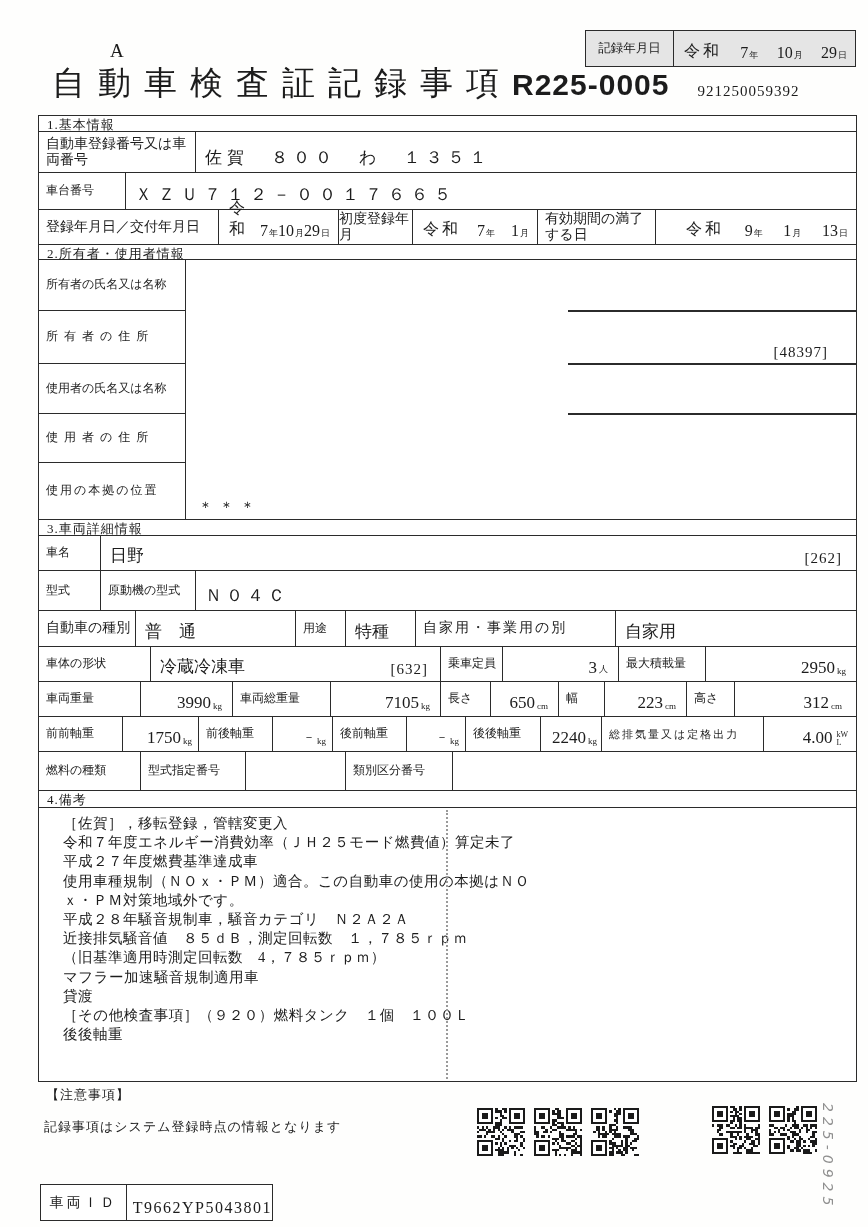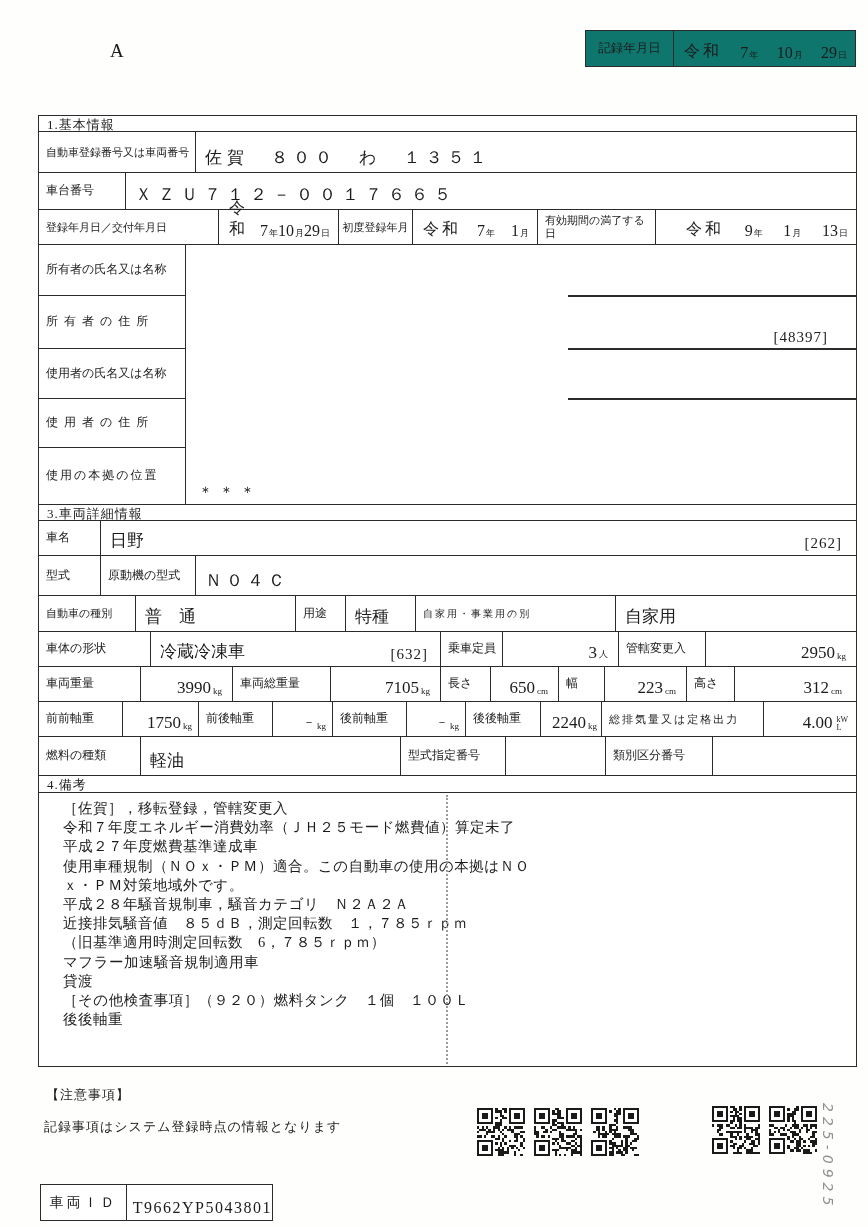--- a/index.html
+++ b/index.html
@@ -7,31 +7,31 @@
     position:relative;width:868px;height:1227px;margin:0 auto;
     background:#fefefd;color:#1c1c1c;overflow:hidden;
     font-family:"Liberation Serif","DejaVu Serif",serif;
   }
   
   .corner-a{position:absolute;left:110px;top:40px;font-size:19px;}
   .titleblock{position:absolute;left:52px;top:64px;display:flex;align-items:flex-end;white-space:nowrap;}
   .doc-title{font-size:33px;letter-spacing:13px;font-weight:500;line-height:1.2;}
   .doc-number{font-family:"Liberation Sans","DejaVu Sans",sans-serif;font-weight:700;font-size:30px;letter-spacing:1px;margin-left:0px;padding-bottom:2px;}
   .doc-serial{font-size:15px;letter-spacing:1px;margin-left:28px;padding-bottom:4px;}
-  .recbox{position:absolute;left:585px;top:30px;width:271px;height:37px;border:1.6px solid #2b2b2b;display:flex;box-sizing:border-box;background:#0f766e;}
+  .recbox{position:absolute;left:585px;top:30px;width:271px;height:37px;border:1.6px solid #2b2b2b;display:flex;box-sizing:border-box;background:#e5e5e5;}
   .recbox .rlabel{width:88px;border-right:1.6px solid #2b2b2b;font-size:12.5px;display:flex;align-items:center;justify-content:center;box-sizing:border-box;}
   
   .maintable{position:absolute;left:38px;top:115px;width:819px;border:1.6px solid #2b2b2b;box-sizing:border-box;background:#fff;}
   .trow{display:flex;box-sizing:border-box;border-bottom:1.6px solid #2b2b2b;position:relative;}
   .trow.nb{border-bottom:none;}
   .sechead{font-size:13px;line-height:15px;padding:1px 0 0 8px;letter-spacing:1px;}
   .cell{box-sizing:border-box;border-right:1.6px solid #2b2b2b;position:relative;display:flex;}
   .cell.last{border-right:none;}
   .lbl{font-size:12px;align-items:center;padding-left:7px;line-height:1.15;}
-  .lbl.small{font-size:11px;font-family:Liberation Serif, serif;}
+  .lbl.small{font-size:14px;font-family:Liberation Serif, serif;}
   .lbl.ctr{justify-content:center;padding-left:0;}
   .spread{letter-spacing:6px;}
   .spread2{letter-spacing:2px;}
   .val{font-size:17px;align-items:flex-end;padding:0 4px 3px 9px;}
   .num{justify-content:flex-end;padding-right:10px;}
   .unit{font-size:9px;margin-left:2px;padding-bottom:2px;}
   .dashval{font-size:12px;padding-bottom:2px;}
   .code{font-size:15px;letter-spacing:1px;}
   .ls3{letter-spacing:3px;} .ls4{letter-spacing:4px;} .ls5{letter-spacing:5px;} .ls6{letter-spacing:6px;}
   
@@ -76,20 +76,25 @@
   <div class="recbox">
     <div class="rlabel">記録年月日</div>
     <div class="cell last datecell" style="flex:1">
       <span class="era">令和</span>
       <span class="dgrp"><span class="dnum">7</span><span class="dunit">年</span></span>
       <span class="dgrp"><span class="dnum">10</span><span class="dunit">月</span></span>
       <span class="dgrp"><span class="dnum">29</span><span class="dunit">日</span></span>
     </div>
   </div>
 
+  <div class="titleblock">
+    <span class="doc-title">自動車検査証記録事項</span>
+    <span class="doc-number">R225-0005</span>
+    <span class="doc-serial">921250059392</span>
+  </div>
 
   <div class="maintable">
 
     <div class="trow sechead" style="height:16px">1.基本情報</div>
 
     <div class="trow" style="height:41px">
       <div class="cell lbl small" style="width:157px">自動車登録番号又は車両番号</div>
       <div class="cell last val ls5" style="flex:1">佐賀　８００　わ　１３５１</div>
     </div>
 
@@ -114,20 +119,21 @@
       </div>
       <div class="cell lbl small" style="width:118px">有効期間の満了する日</div>
       <div class="cell last datecell" style="flex:1;padding-left:30px">
         <span class="era">令和</span>
         <span class="dgrp"><span class="dnum">9</span><span class="dunit">年</span></span>
         <span class="dgrp"><span class="dnum">1</span><span class="dunit">月</span></span>
         <span class="dgrp"><span class="dnum">13</span><span class="dunit">日</span></span>
       </div>
     </div>
 
+    <div class="trow sechead" style="height:15px">2.所有者・使用者情報</div>
 
     <div class="trow nb" style="height:51px">
       <div class="cell lbl olbl" style="width:147px">所有者の氏名又は名称</div>
       <div class="cell last ovalue">
           <div class="pline" style="width:43%"></div>
         </div>
     </div>
 
     <div class="trow nb" style="height:53px">
       <div class="cell lbl olbl spread" style="width:147px">所有者の住所</div>
@@ -169,36 +175,36 @@
       <div class="cell lbl" style="width:62px">型式</div>
       <div class="cell lbl" style="width:95px">原動機の型式</div>
       <div class="cell last val ls4" style="flex:1">Ｎ０４Ｃ</div>
     </div>
 
     <div class="trow" style="height:36px">
       <div class="cell lbl small" style="width:97px">自動車の種別</div>
       <div class="cell val" style="width:160px">普　通</div>
       <div class="cell lbl" style="width:50px">用途</div>
       <div class="cell val" style="width:70px">特種</div>
-      <div class="cell lbl spread2" style="width:200px;font-size:10px">自家用・事業用の別</div>
+      <div class="cell lbl spread2" style="width:200px;font-size:14px">自家用・事業用の別</div>
       <div class="cell last val" style="flex:1">自家用</div>
     </div>
 
     <div class="trow" style="height:35px">
       <div class="cell lbl" style="width:112px">車体の形状</div>
       <div class="cell val" style="width:290px;justify-content:space-between;padding-right:12px">
         <span>冷蔵冷凍車</span>
         <span class="code">[632]</span>
       </div>
       <div class="cell lbl" style="width:62px">乗車定員</div>
       <div class="cell val num" style="width:116px">
         <span>3</span>
           <span class="unit">人</span>
       </div>
-      <div class="cell lbl" style="width:87px">管轄変更入</div>
+      <div class="cell lbl" style="width:87px">最大積載量</div>
       <div class="cell last val num" style="flex:1">
         <span>2950</span>
           <span class="unit">kg</span>
       </div>
     </div>
 
     <div class="trow" style="height:35px">
       <div class="cell lbl" style="width:102px">車両重量</div>
       <div class="cell val num" style="width:92px">
         <span>3990</span>
@@ -252,40 +258,39 @@
         <span>4.00</span>
         <span class="frac">
             <span>kW</span>
             <span>L</span>
           </span>
       </div>
     </div>
 
     <div class="trow" style="height:39px">
       <div class="cell lbl" style="width:102px">燃料の種類</div>
-      <div class="cell val" style="width:260px">軽油</div>
       <div class="cell lbl" style="width:105px">型式指定番号</div>
       <div class="cell val" style="width:100px"></div>
       <div class="cell lbl" style="width:107px">類別区分番号</div>
       <div class="cell last val" style="flex:1"></div>
     </div>
 
     <div class="trow sechead" style="height:17px">4.備考</div>
 
     <div class="trow nb remarksbox">
       <div class="dotline"></div>
       <div class="remarks-inner">
         <div>［佐賀］，移転登録，管轄変更入</div>
         <div>令和７年度エネルギー消費効率（ＪＨ２５モード燃費値）算定未了</div>
         <div>平成２７年度燃費基準達成車</div>
         <div>使用車種規制（ＮＯｘ・ＰＭ）適合。この自動車の使用の本拠はＮＯ</div>
         <div>ｘ・ＰＭ対策地域外です。</div>
         <div>平成２８年騒音規制車，騒音カテゴリ　Ｎ２Ａ２Ａ</div>
         <div>近接排気騒音値　８５ｄＢ，測定回転数　１，７８５ｒｐｍ</div>
-        <div>（旧基準適用時測定回転数　6，７８５ｒｐｍ）</div>
+        <div>（旧基準適用時測定回転数　4，７８５ｒｐｍ）</div>
         <div>マフラー加速騒音規制適用車</div>
         <div>貸渡</div>
         <div>［その他検査事項］（９２０）燃料タンク　１個　１００Ｌ</div>
         <div>後後軸重</div>
       </div>
     </div>
   </div>
 
   <div class="notice-h">【注意事項】</div>
   <div class="notice-t">記録事項はシステム登録時点の情報となります</div>

